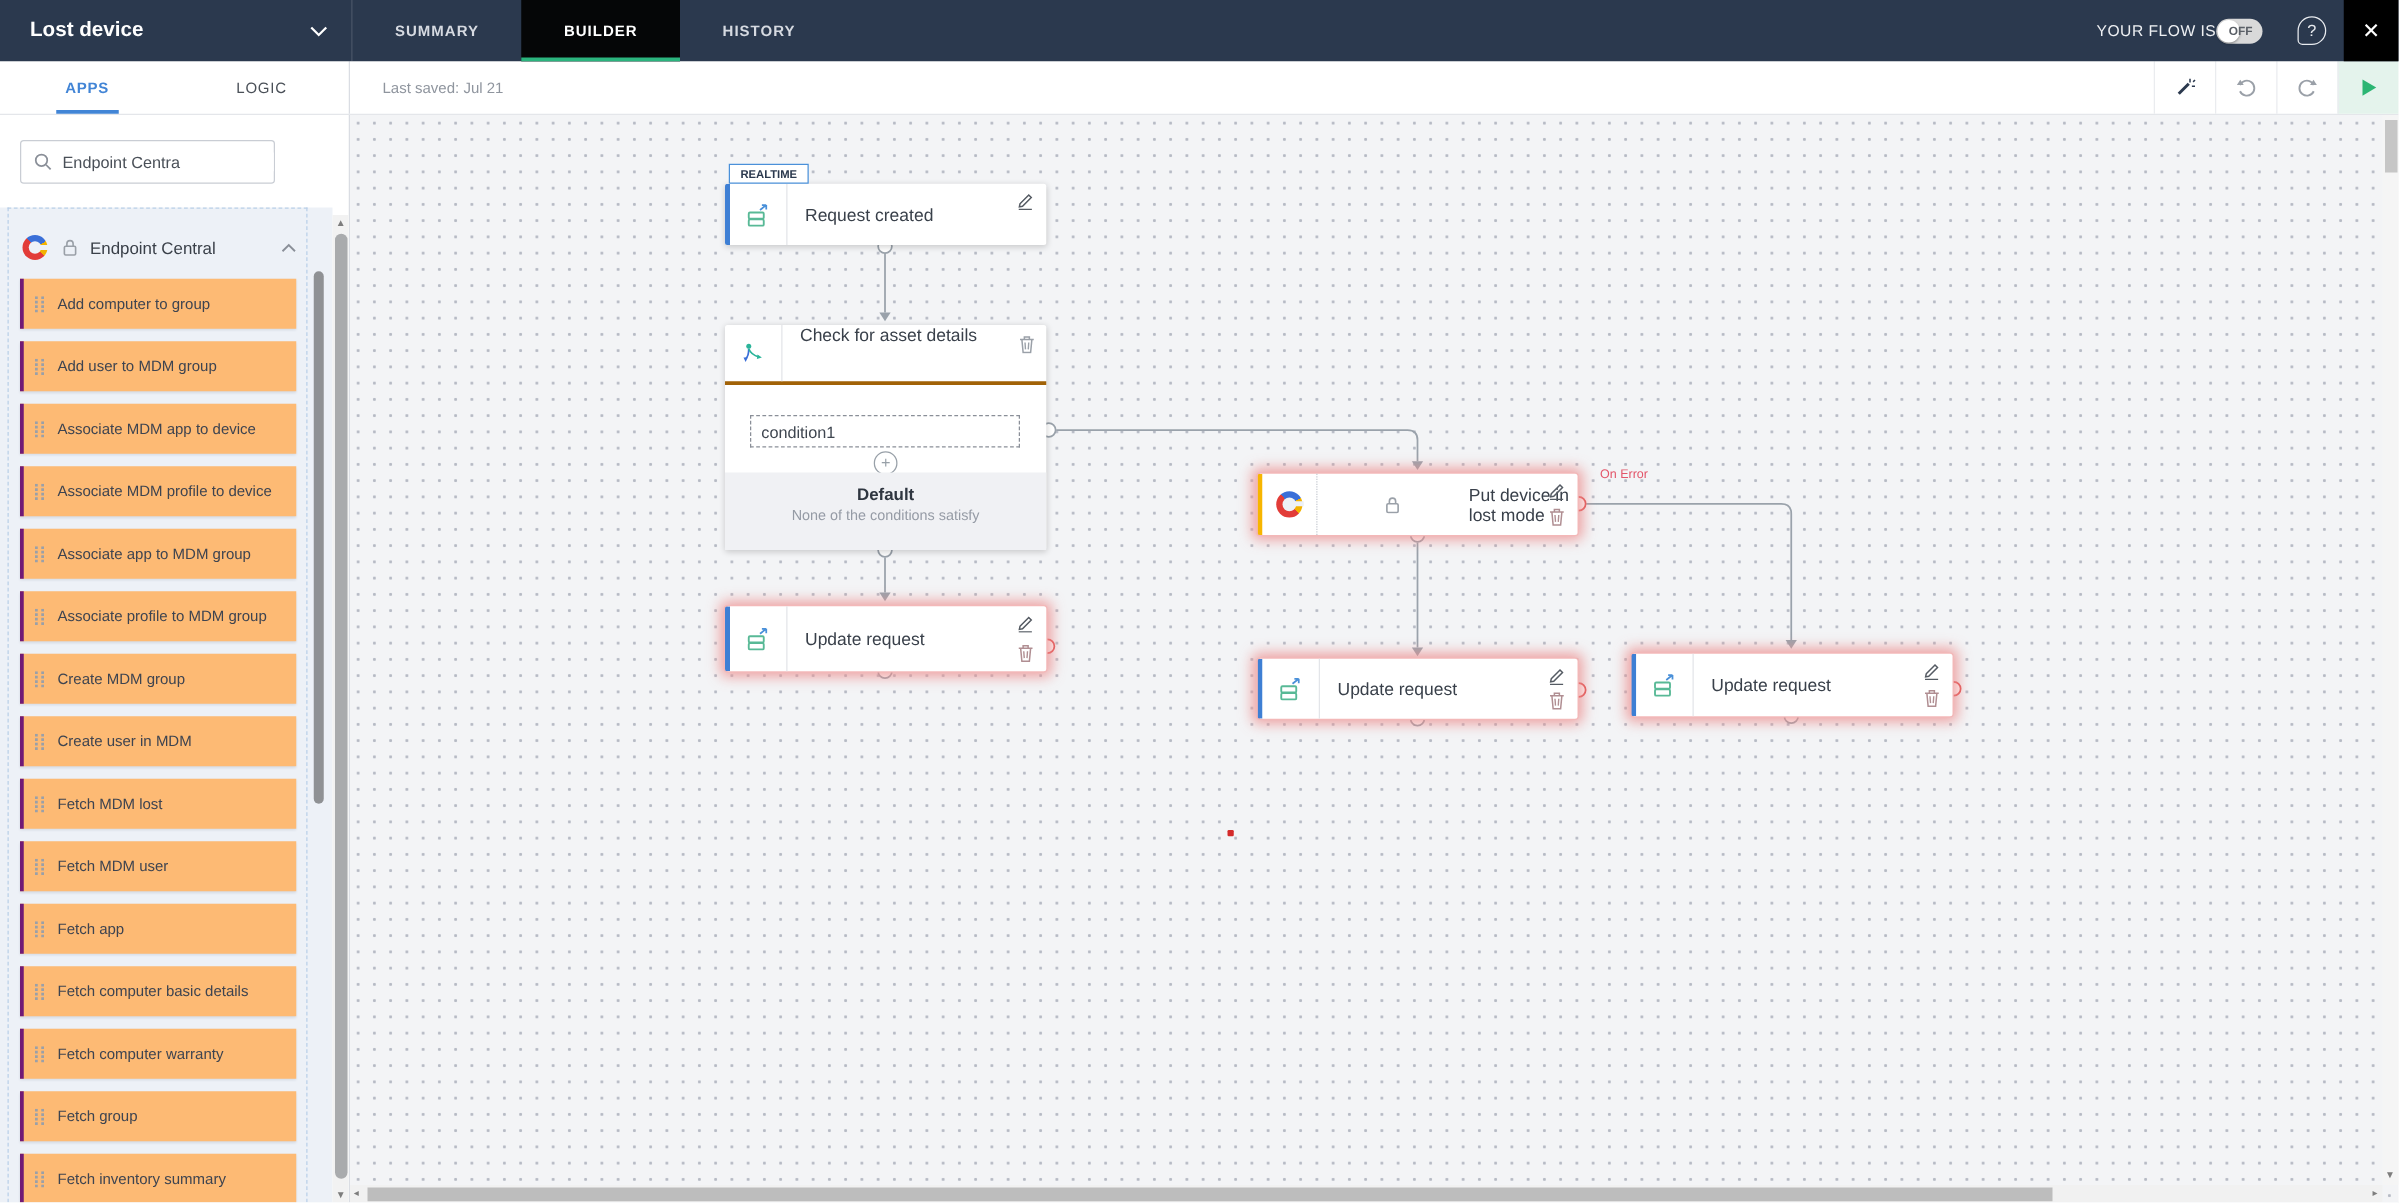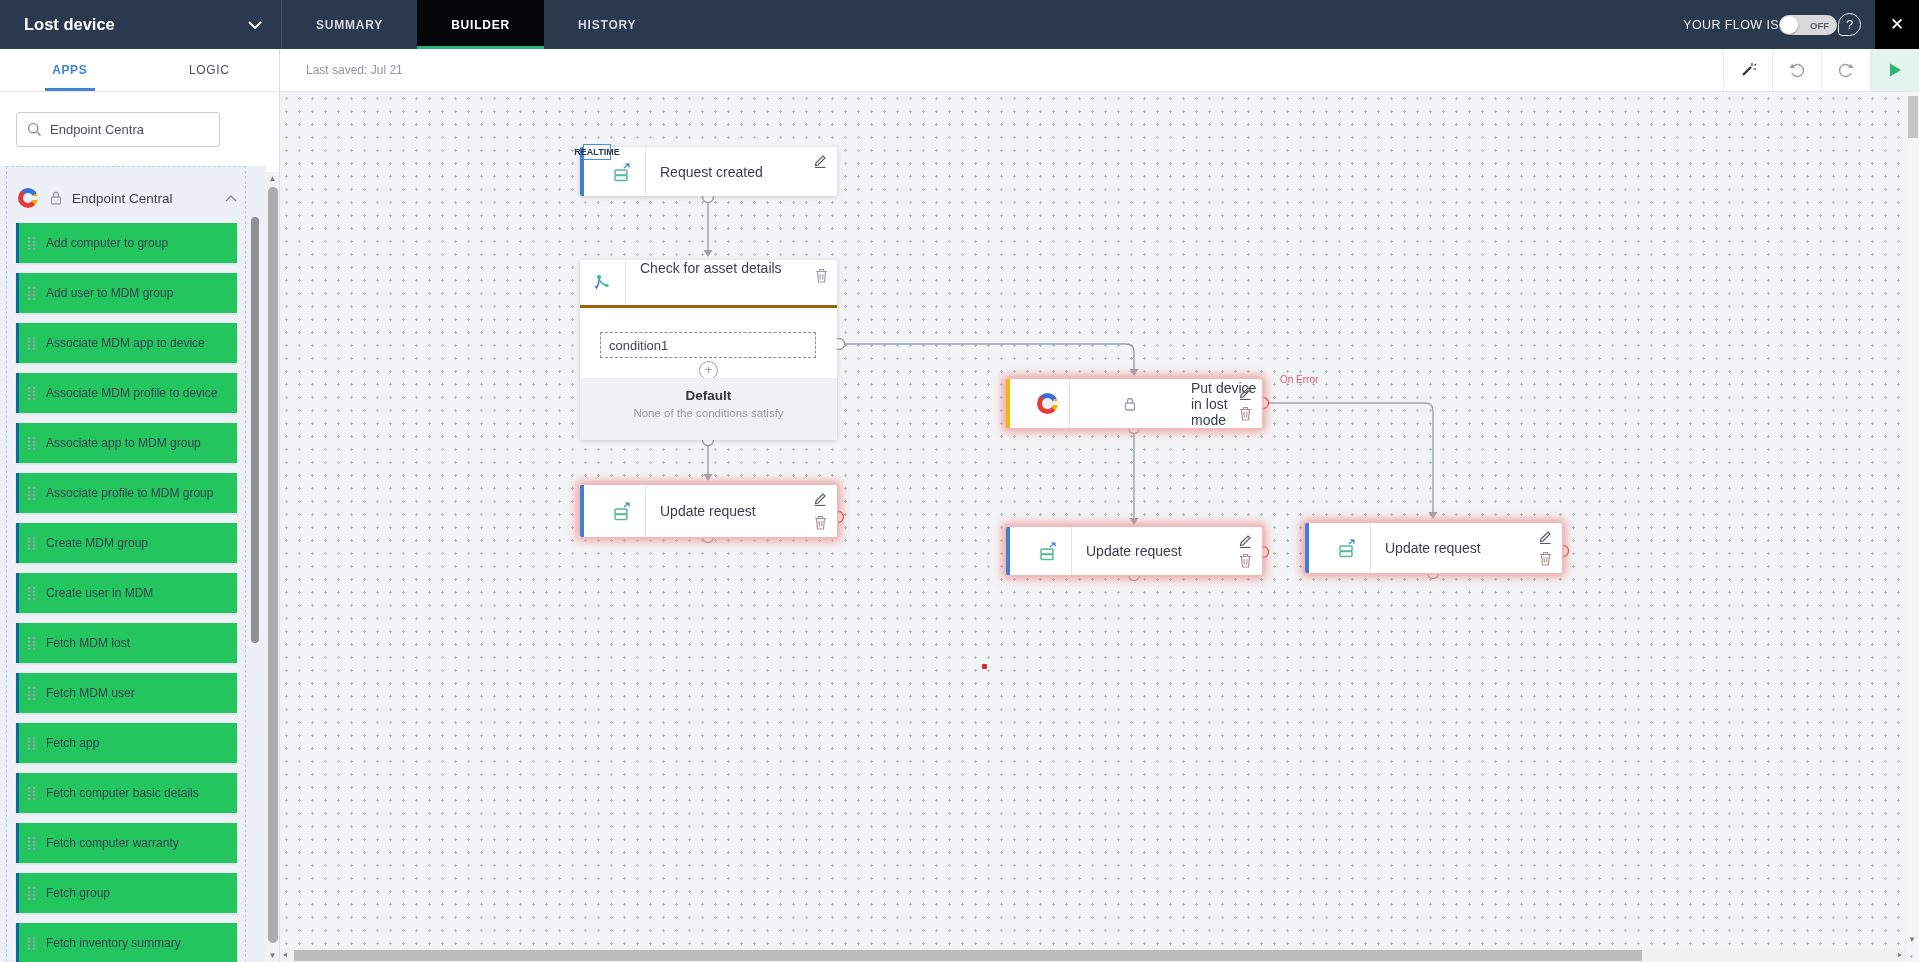--- a/index.html
+++ b/index.html
@@ -8,21 +8,21 @@
 
   
   .topbar { position:absolute; left:0; top:0; width:1919px; height:49px; background:#2b394e; display:flex; align-items:stretch; z-index:30; }
   .flow-title { width:282px; display:flex; align-items:center; padding:0 18px 0 24px; border-right:1px solid rgba(255,255,255,.14); }
   .flow-title span { color:#fff; font-size:16.5px; font-weight:bold; flex:1; }
   .top-tabs { display:flex; align-items:stretch; }
   .top-tab { display:flex; align-items:center; padding:0 34px; color:#d6dae1; font-size:12px; font-weight:600; letter-spacing:.8px; cursor:pointer; }
   .top-tab.active { background:#050607; color:#fff; border-bottom:3px solid #2bb47e; padding-top:3px; }
   .topbar-right { margin-left:auto; display:flex; align-items:center; }
   .flow-status { color:#eef0f3; font-size:12.5px; letter-spacing:.4px; }
-  .toggle { width:58px; height:20px; border-radius:10px; background:#d9d9d9; position:relative; margin-right:1px; cursor:pointer; }
+  .toggle { width:37px; height:20px; border-radius:10px; background:#d9d9d9; position:relative; margin-right:28px; cursor:pointer; }
   .toggle .knob { position:absolute; left:1px; top:1px; width:18px; height:18px; border-radius:50%; background:#fff; box-shadow:0 1px 2px rgba(0,0,0,.35); }
   .toggle .state { position:absolute; right:8px; top:5px; font-size:9.5px; font-weight:bold; color:#5a5f66; }
   .help-btn { width:23px; height:23px; border:1.6px solid #e8ebef; border-radius:50% 50% 50% 4px; color:#e8ebef; font-size:13px; display:flex; align-items:center; justify-content:center; margin-right:14px; cursor:pointer; }
   .close-btn { width:44px; height:49px; background:#000; color:#fff; font-size:17px; display:flex; align-items:center; justify-content:center; cursor:pointer; }
 
   
   .subbar { position:absolute; left:0; top:49px; width:1919px; height:43px; background:#fff; border-bottom:1px solid #e4e6ea; z-index:25; display:flex; }
   .side-tabs { width:280px; display:flex; border-right:1px solid #dadde3; }
   .s-tab { width:140px; display:flex; align-items:center; justify-content:center; font-size:12px; letter-spacing:.6px; color:#4a5058; position:relative; cursor:pointer; }
   .s-tab.active { color:#4285d6; font-weight:bold; }
@@ -39,40 +39,40 @@
   .search-wrap input { border:0; outline:none; flex:1; font-size:13px; color:#4a5058; font-family:inherit; width:140px; }
   .search-icon { margin:0 8px 0 10px; }
   .apps-zone { position:absolute; left:0; top:74px; width:266px; height:796px; background:#edf1f7; }
   .apps-border { position:absolute; left:6px; top:0; width:240px; height:796px; border:1px dashed #b9cfe8; border-bottom:none; }
   .app-header { position:absolute; left:18px; top:17px; width:220px; height:30px; display:flex; align-items:center; cursor:pointer; }
   .ec-logo { width:20px; height:20px; border-radius:50%; background:conic-gradient(from -40deg, #3a6fd8 0 100deg, #f2b200 100deg 172deg, #e23c38 172deg 360deg); position:relative; }
   .ec-logo::before { content:""; position:absolute; inset:5px; background:#edf1f7; border-radius:50%; }
   .ec-logo::after { content:""; position:absolute; right:-1px; top:8px; width:9px; height:4px; background:#edf1f7; }
   .app-header .lock { margin:0 10px 0 12px; }
   .app-header .app-name { font-size:13.5px; color:#3a4049; flex:1; }
-  .action-item { position:absolute; left:16px; width:221px; height:40px; background:#22c55e; border-left:3px solid #0369a1; box-shadow:0 1px 2px rgba(40,60,90,.12); display:flex; align-items:center; cursor:grab; }
+  .action-item { position:absolute; left:16px; width:221px; height:40px; background:#fdba74; border-left:3px solid #701a75; box-shadow:0 1px 2px rgba(40,60,90,.12); display:flex; align-items:center; cursor:grab; }
   .action-item .grip { margin:0 10px 0 9px; }
   .action-item .a-label { font-size:12px; color:#3e4450; }
   .inner-thumb { position:absolute; left:251px; top:125px; width:8px; height:426px; border-radius:4px; background:#8f9194; }
   .side-scroll { position:absolute; right:0px; top:80px; width:13px; height:790px; background:#f2f2f2; }
   .side-scroll .arrow { position:absolute; left:0; width:13px; height:13px; font-size:8px; color:#7d7d7d; display:flex; align-items:center; justify-content:center; }
   .side-scroll .thumb { position:absolute; left:1.5px; top:15px; width:10px; height:756px; background:#a9abad; border-radius:5px; }
 
   
   .canvas { position:absolute; left:280px; top:92px; width:1639px; height:870px; background:#f3f4f6; background-image:radial-gradient(circle, #b6bac4 1px, transparent 1.3px); background-size:13px 13px; overflow:hidden; }
   .wires { position:absolute; left:0; top:0; z-index:1; }
-  .node { position:absolute; background:#fff; box-shadow:0 1px 5px rgba(0,0,0,.18); border-radius:2px; display:flex; align-items:center; z-index:5;padding-left:16px; }
+  .node { position:absolute; background:#fff; box-shadow:0 1px 5px rgba(0,0,0,.18); border-radius:2px; display:flex; align-items:center; z-index:5; }
   .node.blue { border-left:4px solid #3e7fd4; }
   .node.yellow { border-left:4px solid #f7b500;gap:45px; }
   .node.glow { box-shadow:0 0 0 1px #f3b8b8, 0 0 10px 4px rgba(236,142,142,.8); }
   .n-icon { width:46px; display:flex; align-items:center; justify-content:center; align-self:stretch; border-right:1px solid #e3e5e9; }
   .n-icon.nodiv { border-right:1px dotted #c6cad1; width:44px; }
   .n-label { flex:1; padding-left:14px; font-size:14px; color:#39404a; }
   .n-tools { position:absolute; right:7px; top:0; height:100%; width:20px; display:flex; flex-direction:column; align-items:center; justify-content:space-between; padding:7px 0; }
-  .realtime-badge { position:absolute; left:303px; top:39px; width:28px; height:16px; background:#fff; border:1px solid #4a90d9; font-size:9px; font-weight:600; color:#2b394e; display:flex; align-items:center; justify-content:center; z-index:6;margin-top:13px; }
+  .realtime-badge { position:absolute; left:303px; top:39px; width:64px; height:16px; background:#fff; border:1px solid #4a90d9; font-size:9px; font-weight:600; color:#2b394e; display:flex; align-items:center; justify-content:center; z-index:6; }
   .check-card { position:absolute; left:300px; top:168px; width:257px; height:180px; background:#fff; box-shadow:0 1px 5px rgba(0,0,0,.18); border-radius:2px; z-index:5; }
   .check-head { height:48px; display:flex; border-bottom:3px solid #a16207; position:relative; }
   .cond-box { position:absolute; left:20px; top:72px; width:216px; height:26px; border:1px dashed #8a8f98; display:flex; align-items:center; padding-left:8px; font-size:13px; color:#3f4650; background:#fff; cursor:pointer; }
   .plus-btn { position:absolute; left:119px; top:101px; width:19px; height:19px; border:1.3px solid #98a0a8; border-radius:50%; color:#98a0a8; font-size:13px; line-height:16px; text-align:center; background:#fff; cursor:pointer; }
   .default-zone { position:absolute; left:0; top:118px; width:257px; height:62px; background:#f0f1f4; text-align:center; padding-top:10px; }
   .default-zone .d-title { font-size:13.5px; font-weight:bold; color:#2f3640; margin-bottom:4px; }
   .default-zone .d-sub { font-size:11.5px; color:#959ba5; }
   .on-error { position:absolute; left:1000px; top:282px; font-size:10px; color:#e3566a; z-index:6; }
   .red-dot { position:absolute; left:702px; top:572px; width:5px; height:5px; background:#d42a2a; border-radius:1px; z-index:4; }
 

